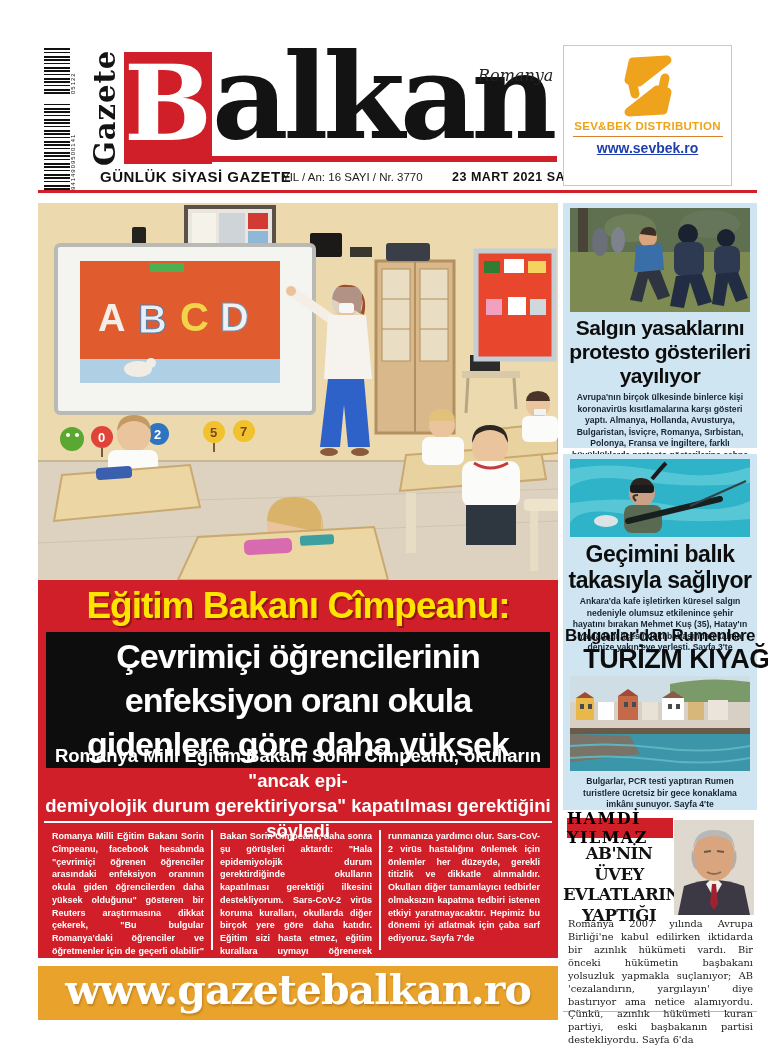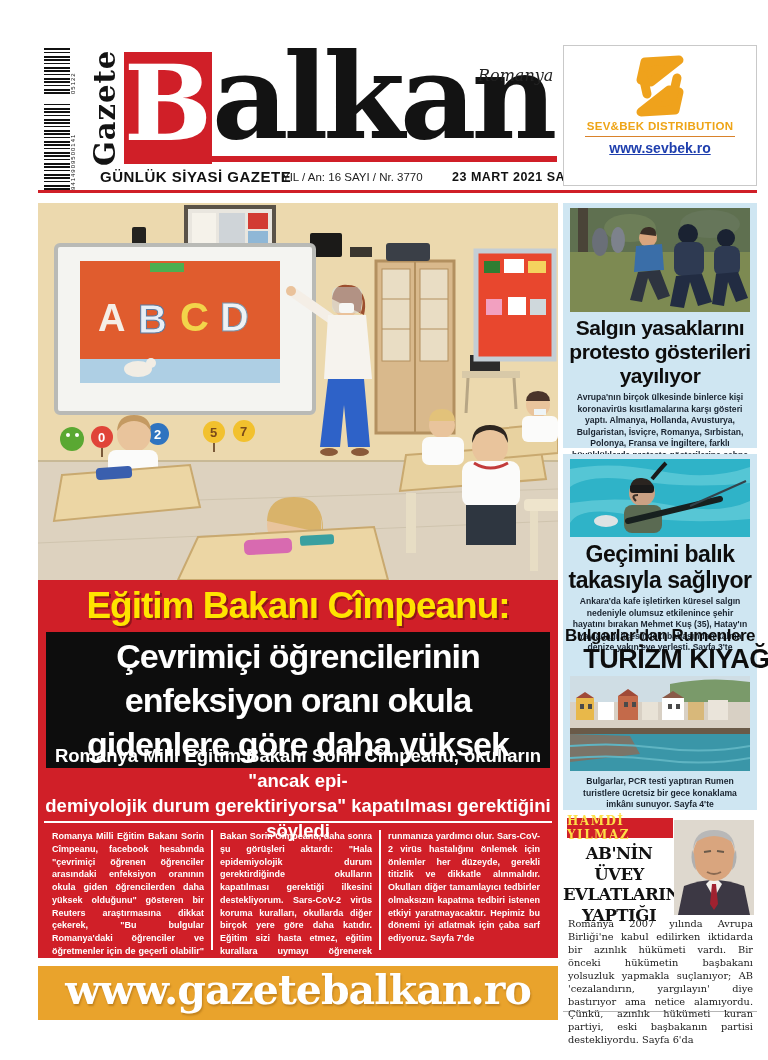--- a/index.html
+++ b/index.html
@@ -26,21 +26,21 @@
   .b-box span { color:#fff; font-family:"DejaVu Serif", serif; font-weight:bold; font-size:104px; line-height:1; margin-top:-8px; }
   .balkan-rest { left:212px; top:38px; font-family:"DejaVu Serif", serif; font-weight:bold; font-size:118px; line-height:1; color:#131313; letter-spacing:-5px; }
   .romanya { left:478px; top:66px; font-family:"DejaVu Serif", serif; font-style:italic; font-size:16px; color:#222; }
   .mast-redbar { left:124px; top:156px; width:433px; height:6px; background:#d01f28; }
   .tagline { left:100px; top:168px; font-size:15px; font-weight:bold; color:#111; letter-spacing:.5px; }
   .issue-info { left:282px; top:171px; font-size:11.5px; font-weight:normal; color:#222; }
   .mast-date { left:452px; top:170px; font-size:12.5px; font-weight:bold; color:#111; letter-spacing:.5px; }
   .mast-rule { left:38px; top:190px; width:719px; height:3px; background:#d01f28; }
 
   
-  .ad-box { left:563px; top:45px; width:194px; height:141px; background:#fff; border:1px solid #c9c9c9; text-align:center; }
+  .ad-box { left:563px; top:45px; width:169px; height:141px; background:#fff; border:1px solid #c9c9c9; text-align:center; }
   .ad-logo { margin:4px auto 0; display:block; }
   .ad-brand { color:#eea417; font-weight:bold; font-size:11.5px; letter-spacing:.3px; margin-top:-2px; }
   .ad-divider { width:150px; height:1px; background:#d9822b; margin:4px auto 3px; }
   .ad-url { color:#1f3fae; font-weight:bold; font-size:14px; text-decoration:underline; }
   .ad-phone { color:#111; font-weight:bold; font-size:15px; margin-top:1px; }
 
   
   .main-photo { left:38px; top:203px; width:520px; height:377px; background:#ecd9ae; overflow:hidden; }
 
   
@@ -75,21 +75,21 @@
   .side-body { position:absolute; left:7px; width:180px; font-size:8.6px; font-weight:bold; color:#1a2430; line-height:1.35; text-align:center; }
   .s1-body { top:189px; }
   .s2-body { top:142px; }
   .s3-kicker { position:absolute; left:0; top:172px; width:194px; text-align:center; font-weight:bold; font-size:17px; color:#0d0d0d; letter-spacing:-.5px; }
   .s3-head { position:absolute; left:0; top:190px; width:234px; text-align:center; font-weight:bold; font-size:27px; color:#0d0d0d; letter-spacing:-.5px; }
   .s3-caption { position:absolute; left:7px; top:322px; width:180px; font-size:8.6px; font-weight:bold; color:#1a2430; line-height:1.35; text-align:center; }
 
   
   .columnist { left:563px; top:818px; width:194px; height:194px; background:#fff; border-bottom:1px solid #b5b5b5; }
   .col-banner { position:absolute; left:4px; top:0; width:106px; height:20px; background:#d01f28; display:flex; align-items:center; justify-content:center; }
-  .col-banner span { color:#fde047; font-family:"DejaVu Serif", serif; font-weight:bold; font-size:12px; letter-spacing:1.5px; }
+  .col-banner span { color:#000000; font-family:"DejaVu Serif", serif; font-weight:bold; font-size:16px; letter-spacing:1.5px; }
   .col-head { position:absolute; left:0; top:26px; width:112px; text-align:center; font-family:"DejaVu Serif", serif; font-weight:bold; font-size:16.5px; line-height:1.25; color:#111; letter-spacing:-.5px; }
   .col-portrait { position:absolute; right:3px; top:2px; width:80px; height:95px; overflow:hidden; }
   .col-body { position:absolute; left:5px; top:100px; width:185px; font-family:"DejaVu Serif", serif; font-size:9.8px; line-height:1.32; color:#1a1a1a; text-align:justify; }
 </style>
 </head>
 <body>
 
 <div class="page">
 
   <div class="abs barcode-wrap">

